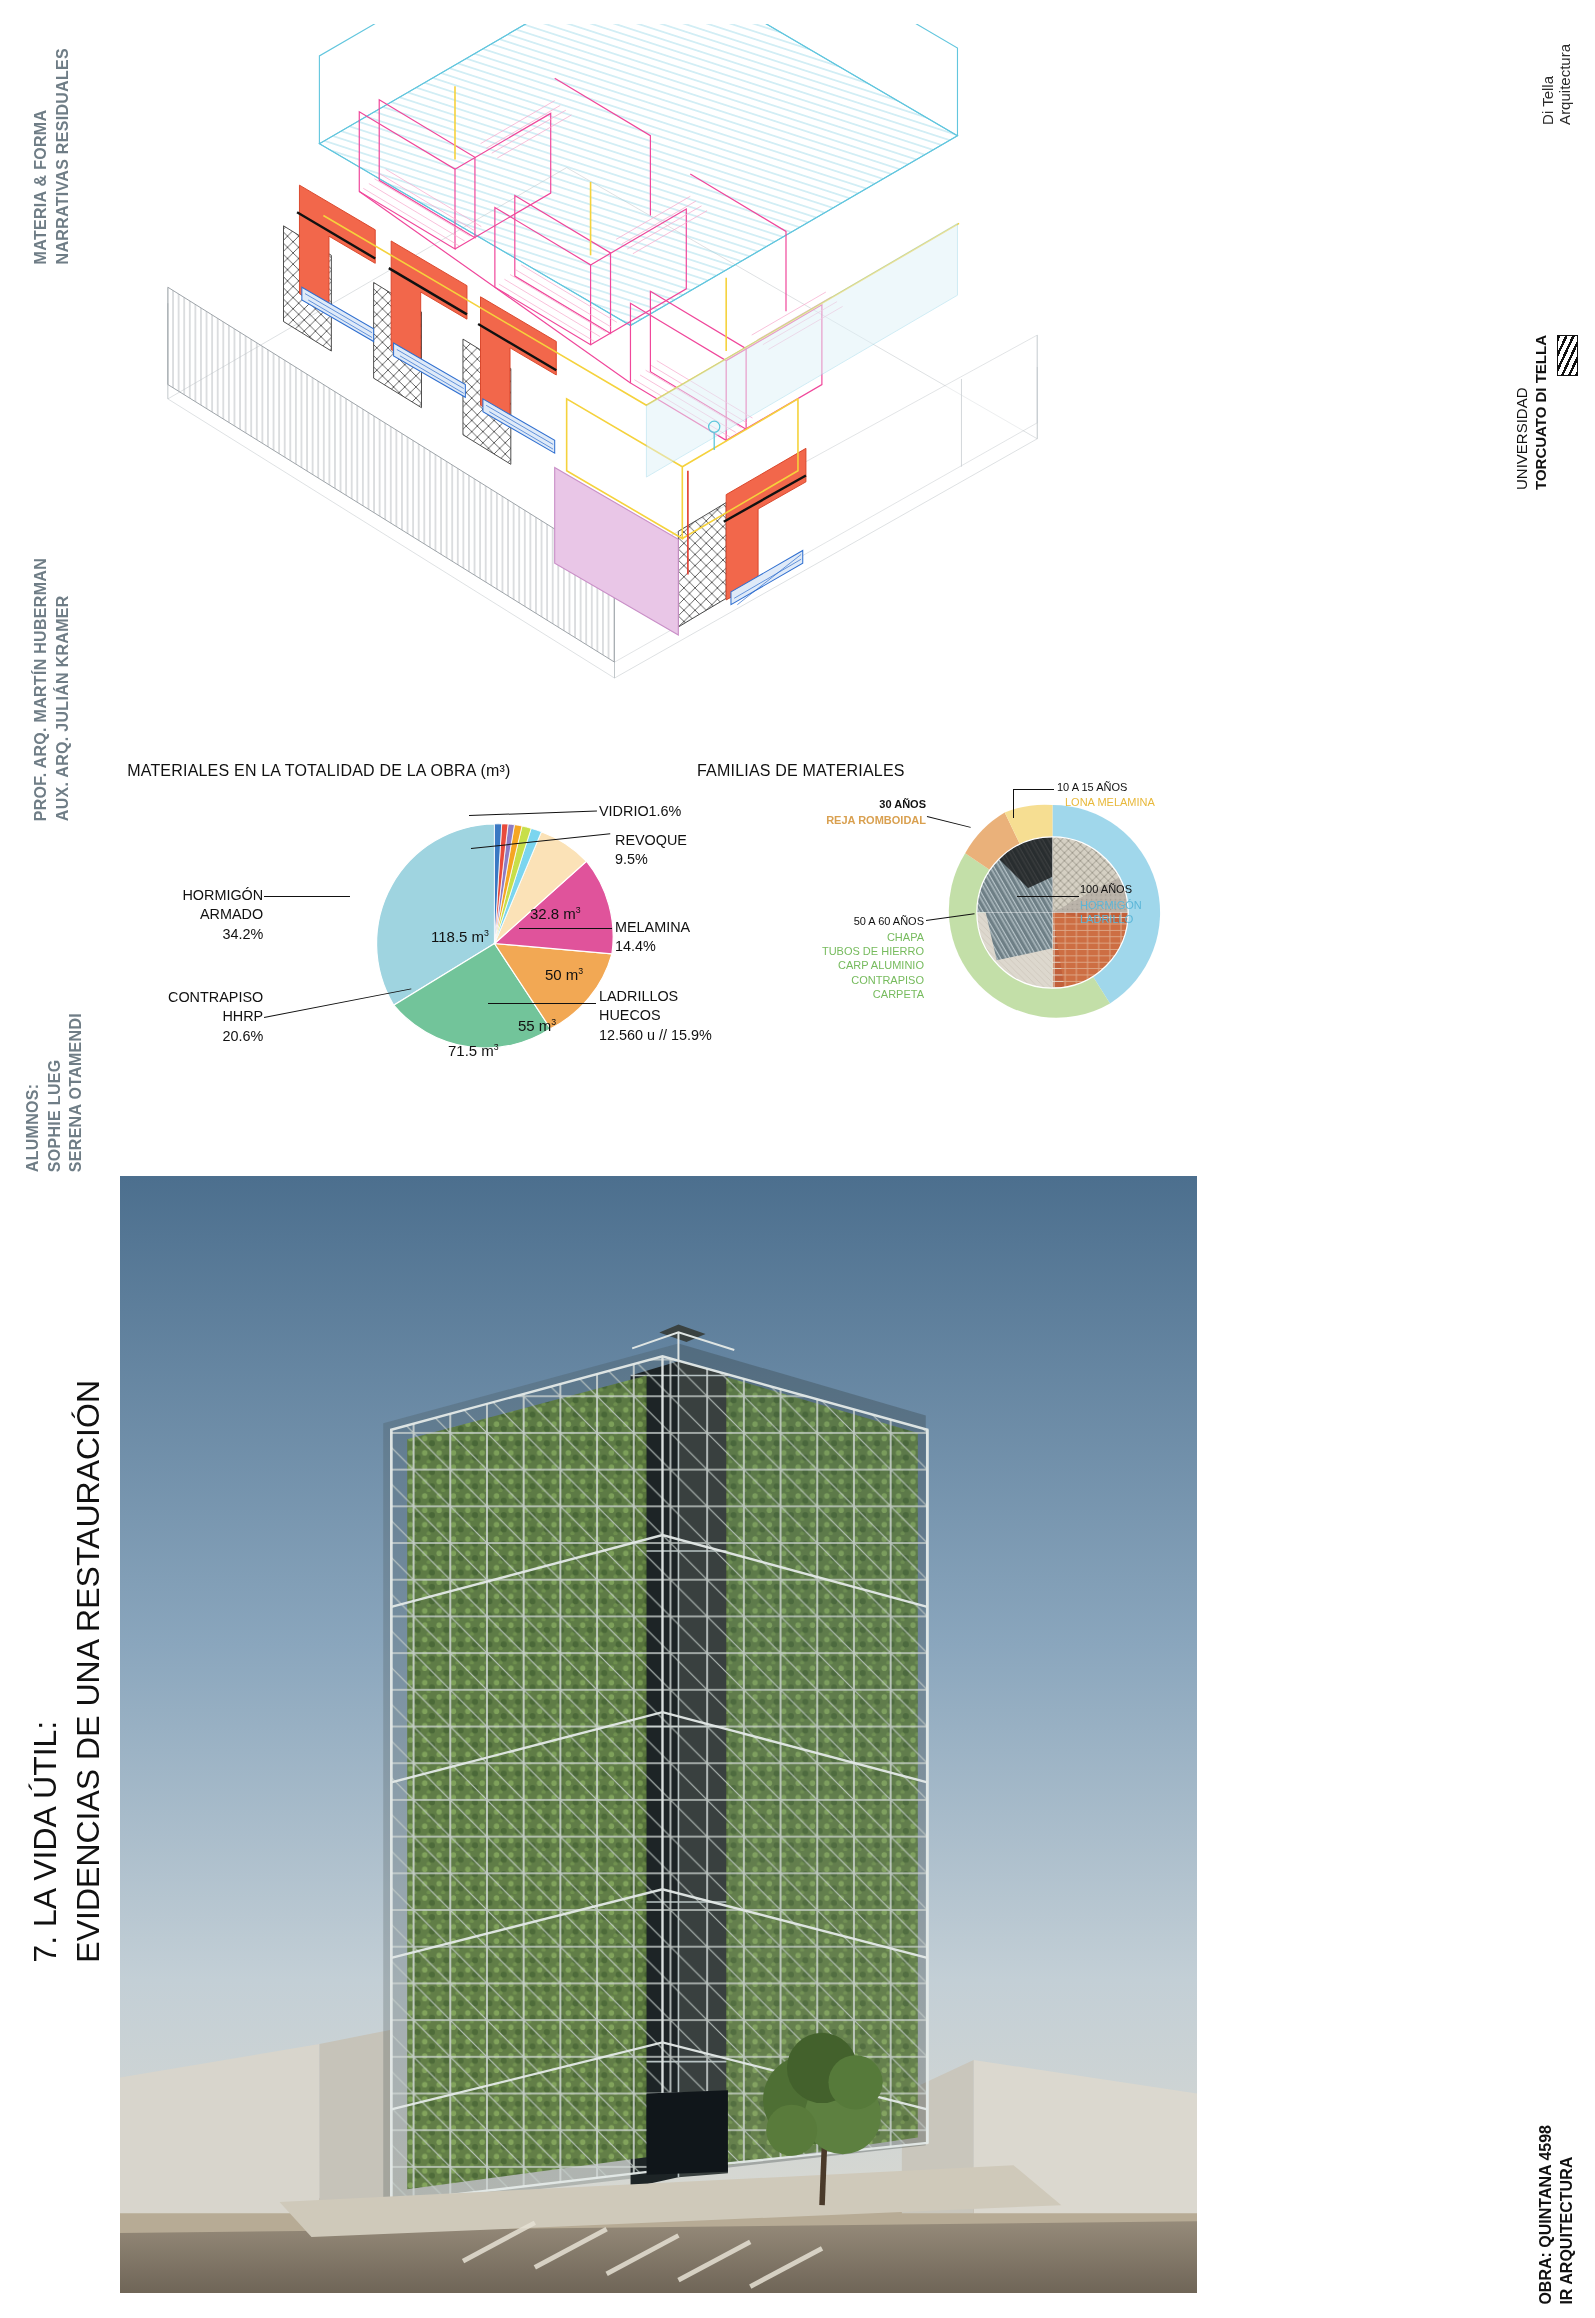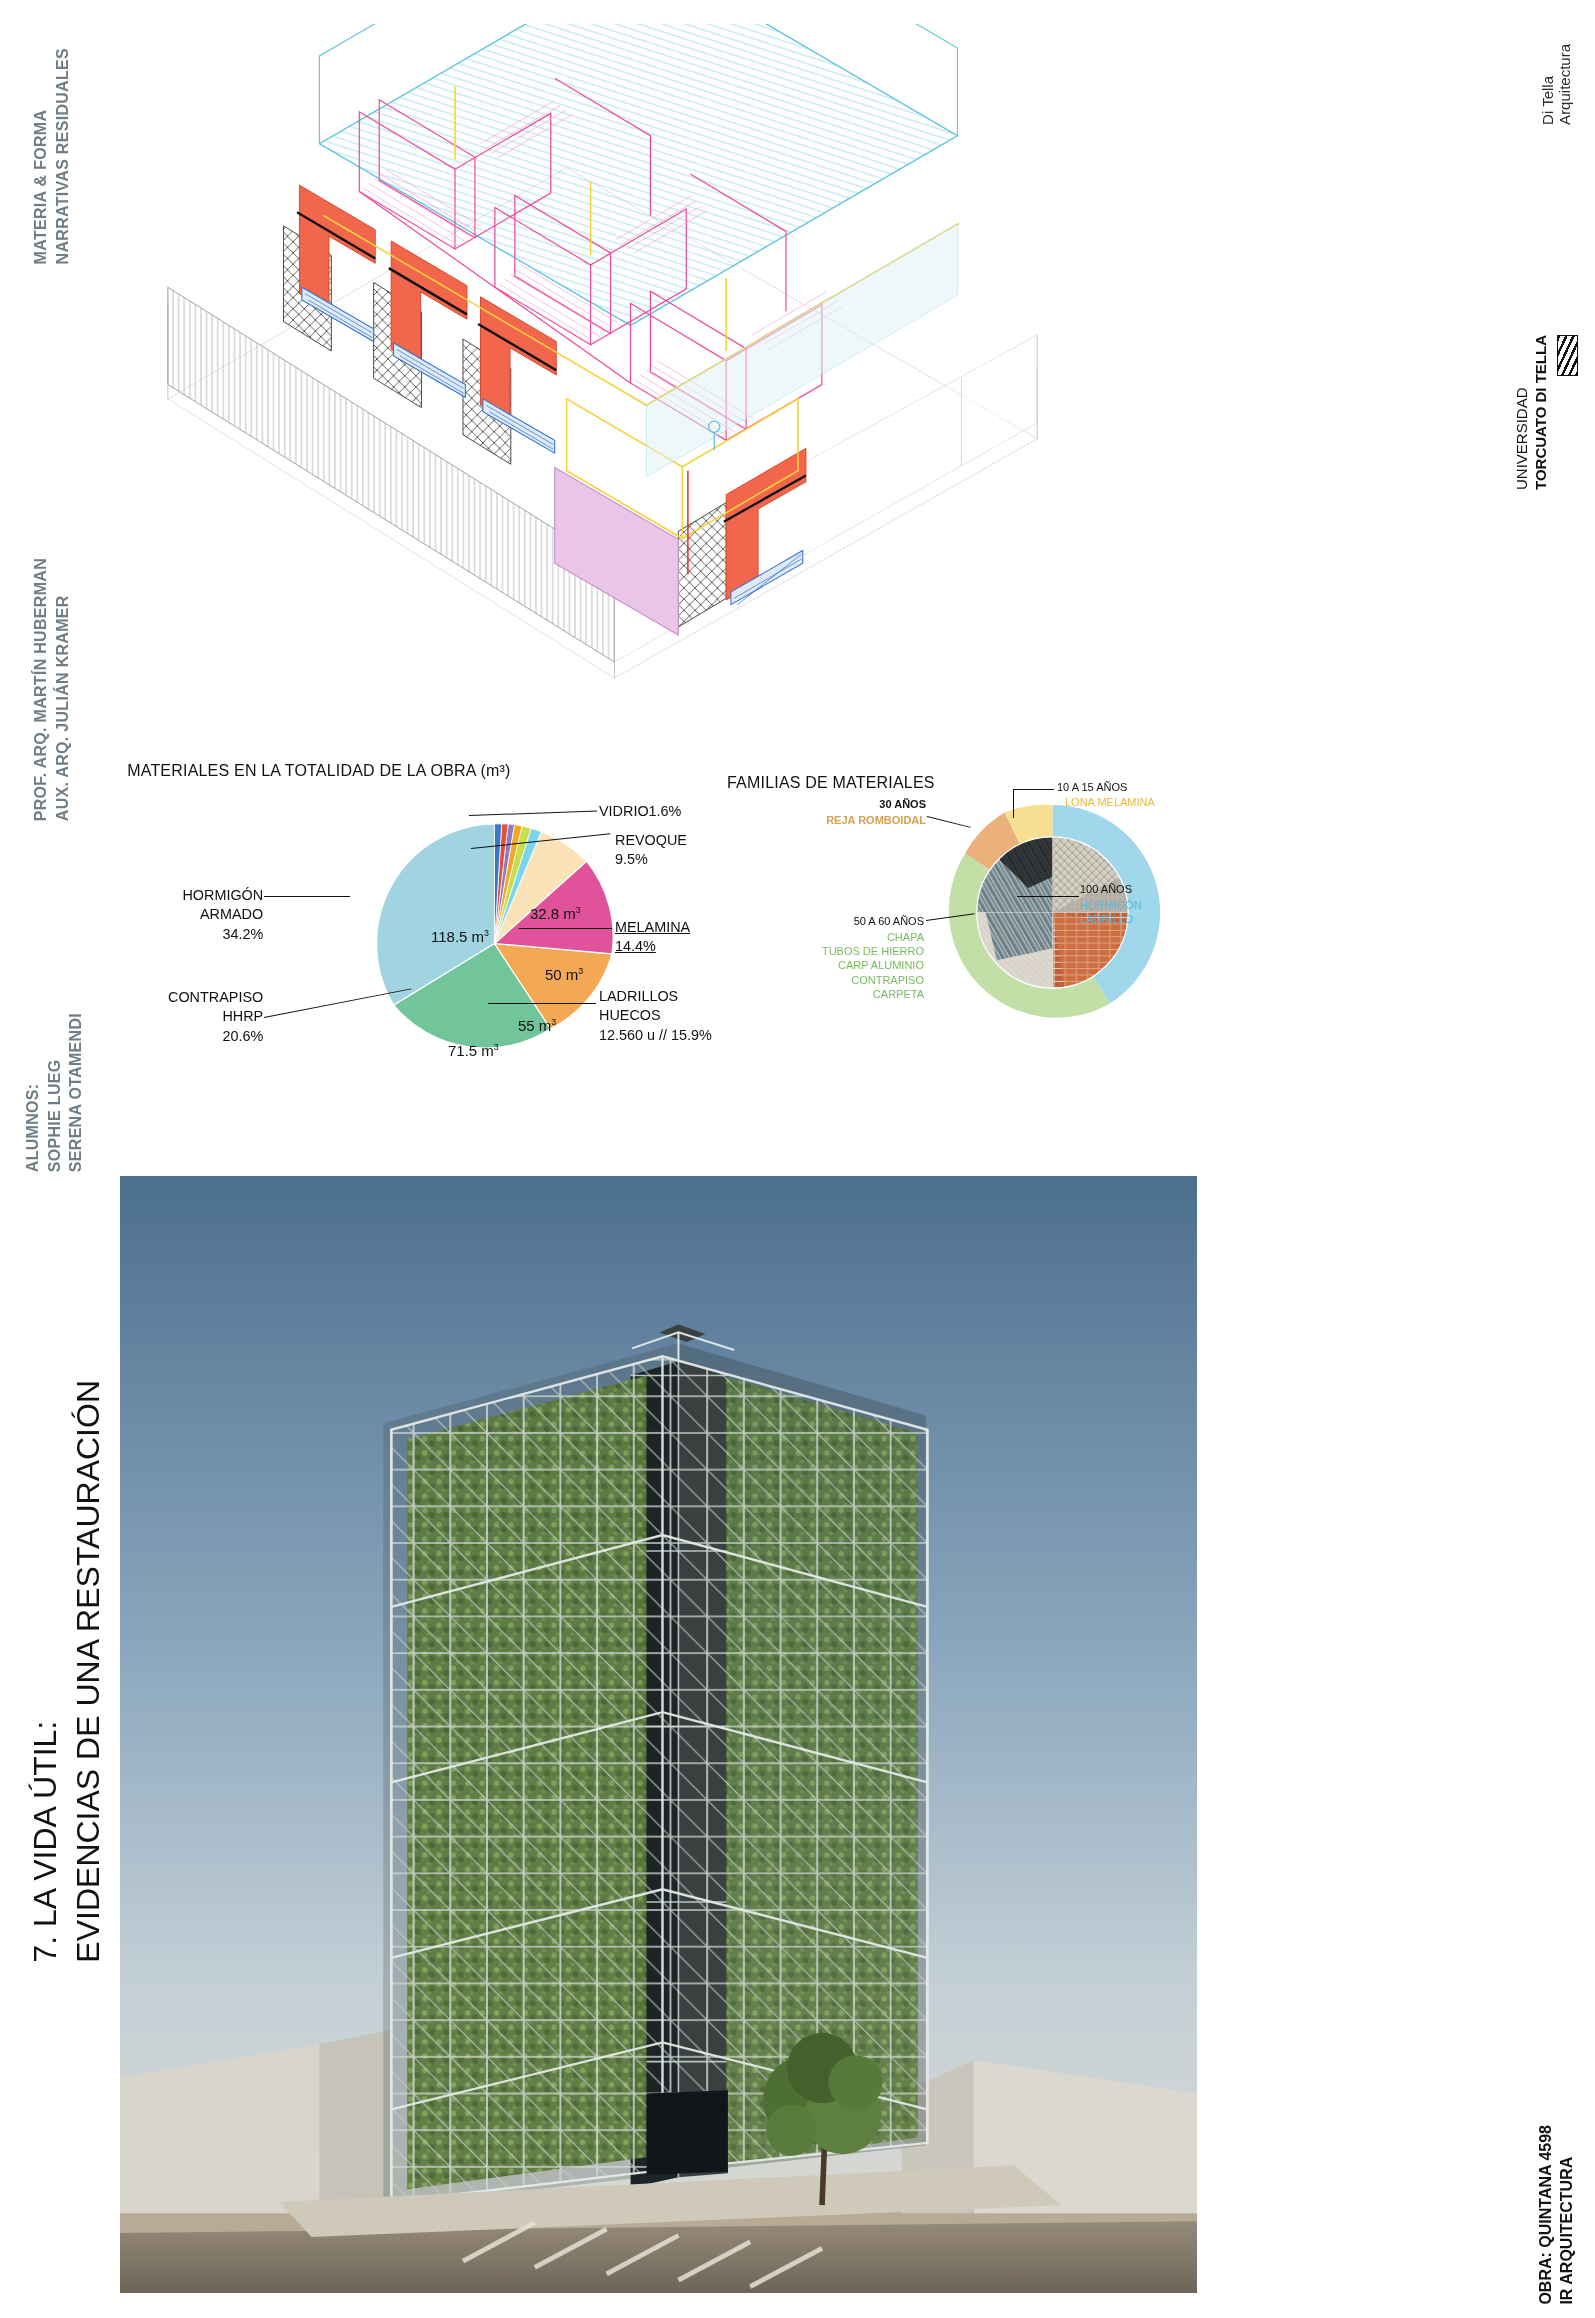--- a/index.html
+++ b/index.html
@@ -70,21 +70,21 @@
   }
 
   
   .axo { position:absolute; left:120px; top:24px; width:997px; height:686px; }
   .axo svg { display:block; }
 
   
   .charts { position:absolute; left:120px; top:762px; width:1029px; height:359px; }
   .chart-title { font-size:16px; color:#111; letter-spacing:0.2px; }
   .pie-title-1 { position:absolute; left:7.2px; top:0; }
-  .pie-title-2 { position:absolute; left:577px; top:12px;margin-left:30px; }
+  .pie-title-2 { position:absolute; left:577px; top:0; }
 
   .pie-wrap-1 { position:absolute; left:231px; top:38px; width:287px; height:287px; }
   .pie-wrap-2 { position:absolute; left:817px; top:35px; width:231px; height:231px; }
 
   .lbl { position:absolute; font-size:14.4px; line-height:1.35; color:#111; }
   .lbl .pct { display:block; }
   .lbl.right { text-align:left; }
   .lbl.rightal { text-align:right; }
   .leader { position:absolute; background:#111; height:0.8px; }
   .leader.v { width:0.8px; height:auto; }
@@ -290,21 +290,21 @@
     <span class="pct">20.6%</span>
   </div>
   <div class="leader" style="left:144px; top:255px; width:150px; transform:rotate(-11deg); transform-origin:left center;"></div>
 
   <div class="lbl right" style="left:479px; top:225px; width:144px;">
     <span>LADRILLOS HUECOS</span>
     <span class="pct">12.560 u // 15.9%</span>
   </div>
   <div class="leader" style="left:368px; top:241px; width:108px;"></div>
 
-  <div class="lbl right" style="left:495px; top:156px; width:144px;text-decoration:underline;">
+  <div class="lbl right" style="left:495px; top:156px; width:144px;">
     <span>MELAMINA</span>
     <span class="pct">14.4%</span>
   </div>
   <div class="leader" style="left:399px; top:166px; width:93px;"></div>
 
   <div class="lbl right" style="left:495px; top:69px; width:144px;">
     <span>REVOQUE</span>
     <span class="pct">9.5%</span>
   </div>
   <div class="leader" style="left:351px; top:86px; width:140px; transform:rotate(-6deg); transform-origin:left center;"></div>

